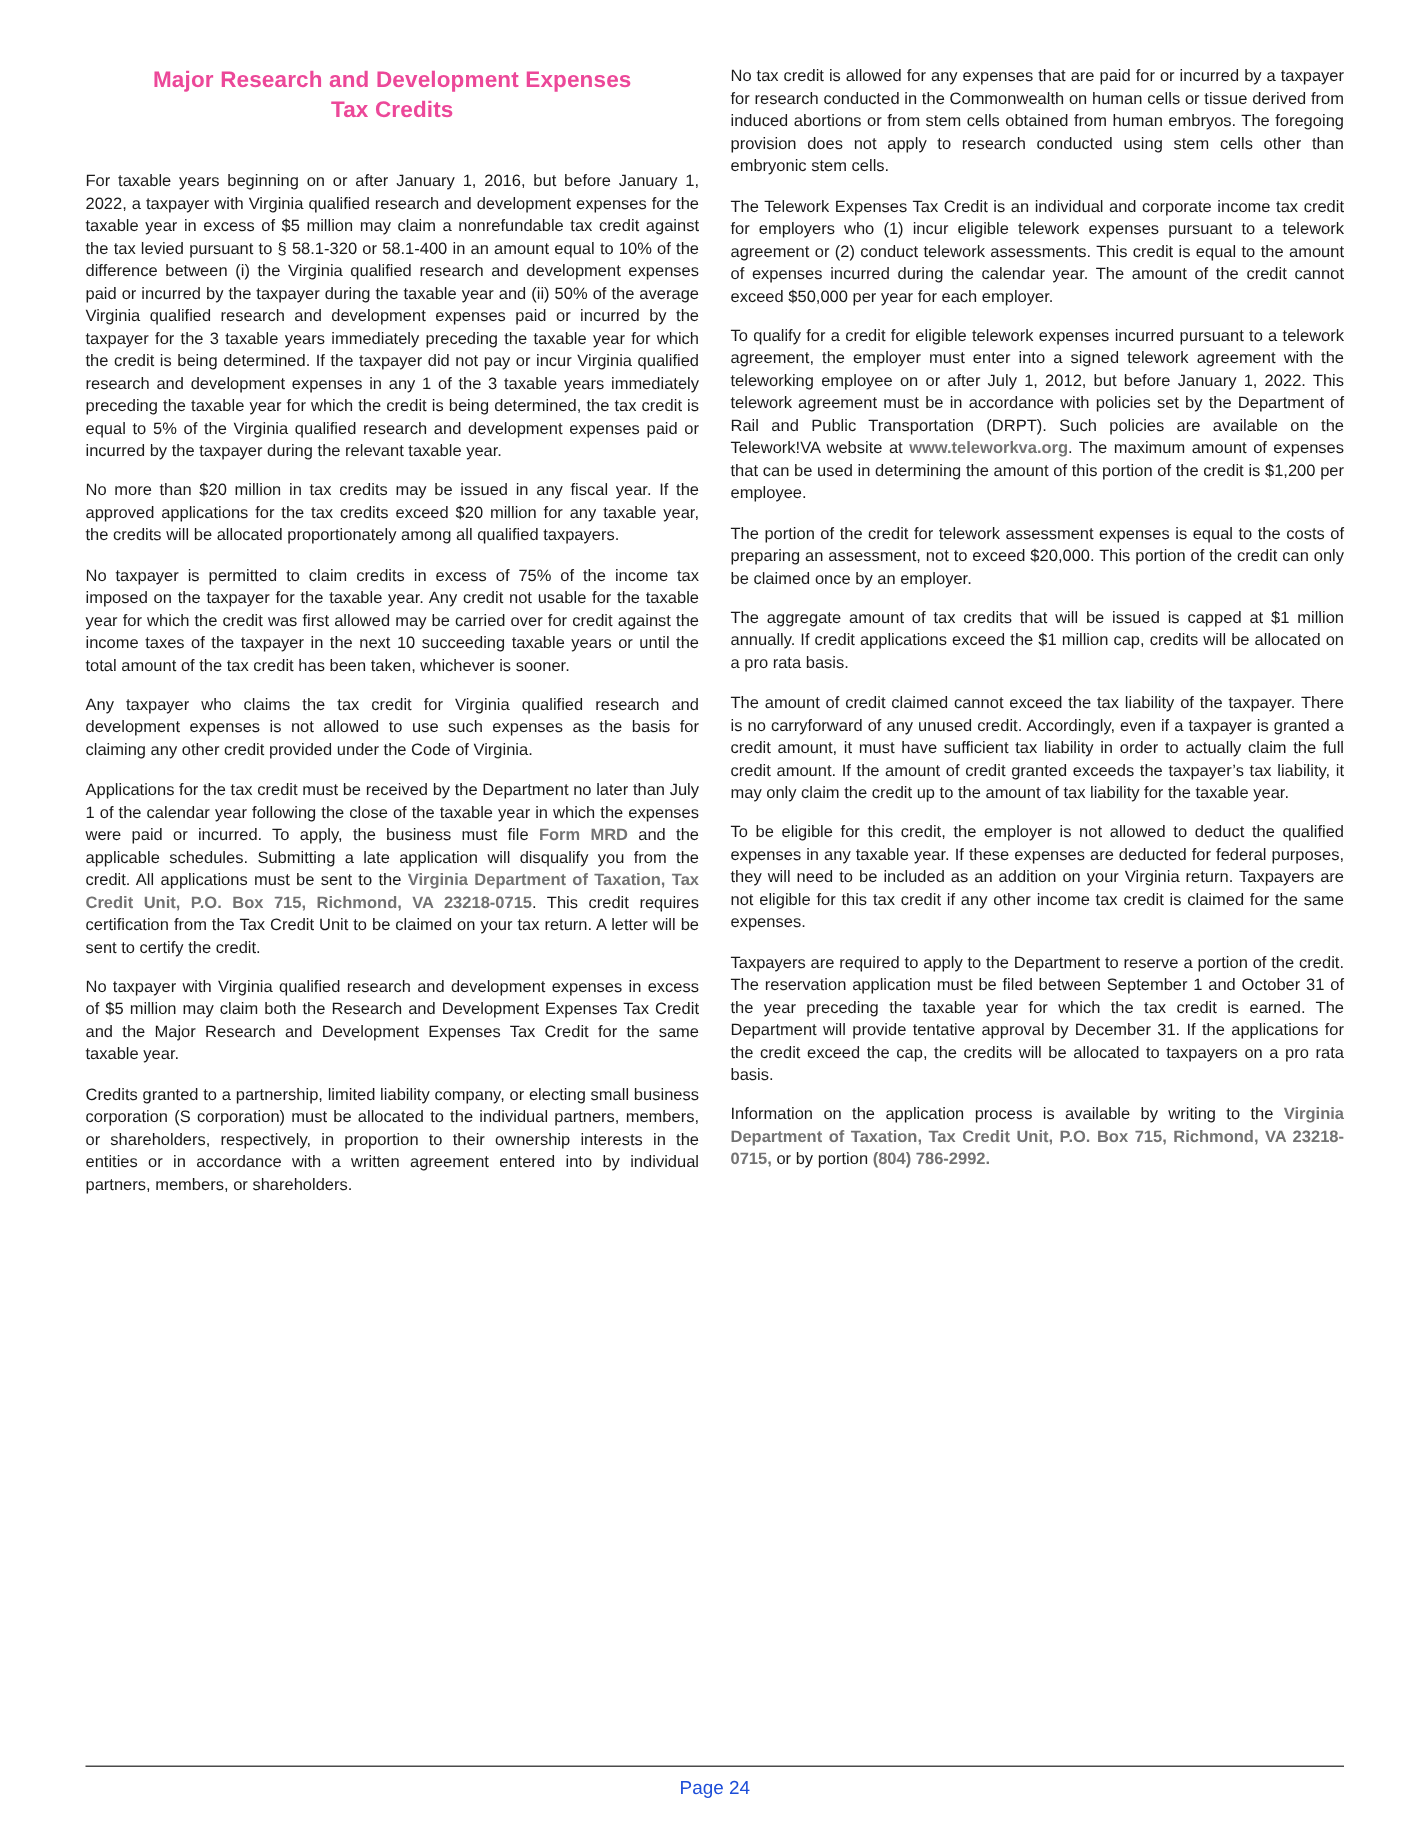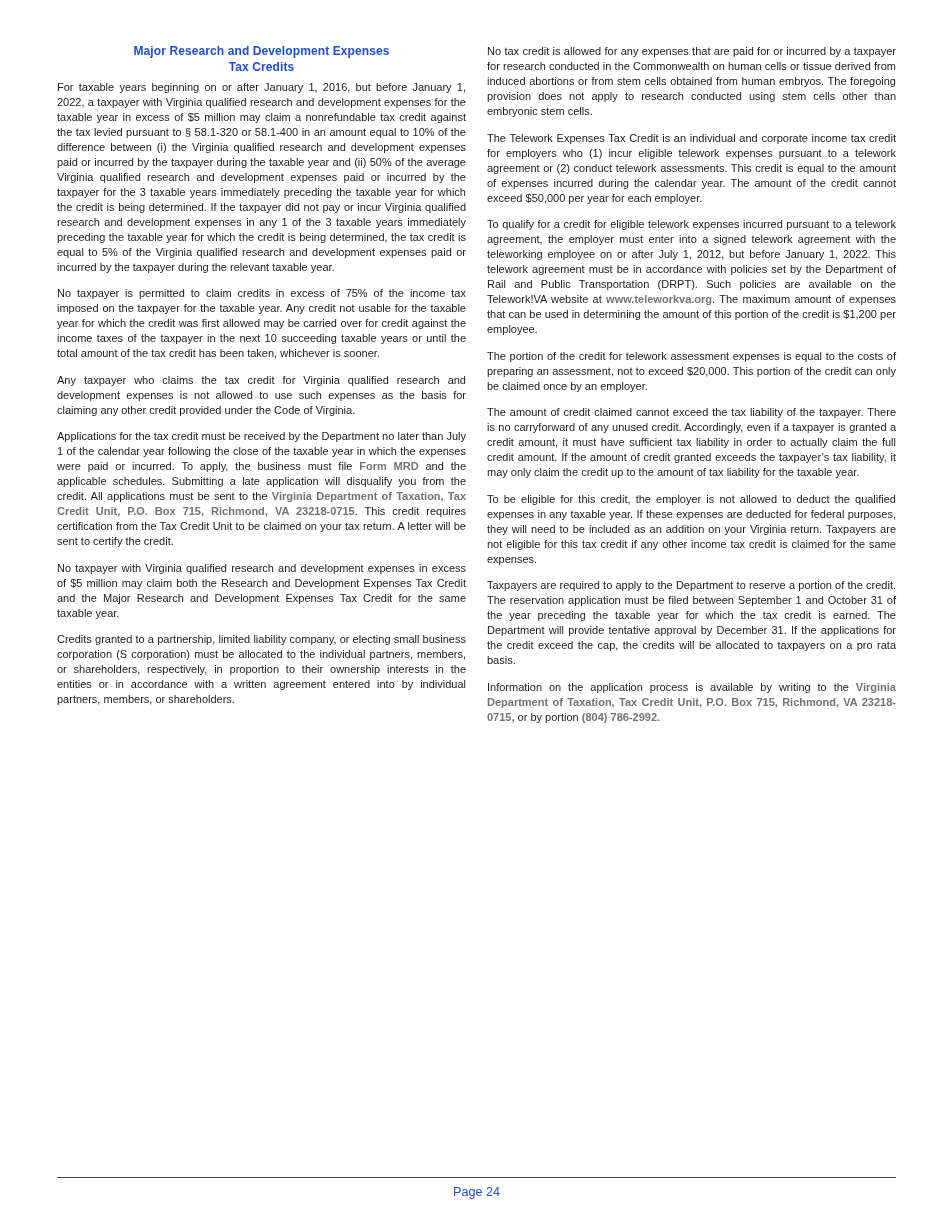--- a/index.html
+++ b/index.html
@@ -31,27 +31,27 @@
     gap: 21px;
     height: 1110px;
   }
 
   .column {
     width: 409px;
     flex: 0 0 409px;
   }
 
   h1.doc-heading {
-    font-size: 12px;
+    font-size: 15px;
     font-weight: bold;
     text-align: center;
     line-height: 1.32;
-    margin: 0 0 4px 0;
+    margin: 0 0 30px 0;
     letter-spacing: 0.1px;
-    color: #1d4ed8;
+    color: #ec4899;
   }
 
   h2.section-heading {
     font-size: 14.6px;
     font-weight: bold;
     text-align: center;
     line-height: 1.32;
     margin: 16px 0 11px 0;
     letter-spacing: 0.1px;
     color: #111111;
@@ -101,20 +101,21 @@
 
     <div class="column">
 
       <h1 class="doc-heading">
         <span>Major Research and Development Expenses</span><br>
         <span>Tax Credits</span>
       </h1>
 
       <p class="para">For taxable years beginning on or after January 1, 2016, but before January 1, 2022, a taxpayer with Virginia qualified research and development expenses for the taxable year in excess of $5 million may claim a nonrefundable tax credit against the tax levied pursuant to § 58.1-320 or 58.1-400 in an amount equal to 10% of the difference between (i) the Virginia qualified research and development expenses paid or incurred by the taxpayer during the taxable year and (ii) 50% of the average Virginia qualified research and development expenses paid or incurred by the taxpayer for the 3 taxable years immediately preceding the taxable year for which the credit is being determined. If the taxpayer did not pay or incur Virginia qualified research and development expenses in any 1 of the 3 taxable years immediately preceding the taxable year for which the credit is being determined, the tax credit is equal to 5% of the Virginia qualified research and development expenses paid or incurred by the taxpayer during the relevant taxable year.</p>
 
+      <p class="para">No more than $20 million in tax credits may be issued in any fiscal year. If the approved applications for the tax credits exceed $20 million for any taxable year, the credits will be allocated proportionately among all qualified taxpayers.</p>
 
       <p class="para">No taxpayer is permitted to claim credits in excess of 75% of the income tax imposed on the taxpayer for the taxable year. Any credit not usable for the taxable year for which the credit was first allowed may be carried over for credit against the income taxes of the taxpayer in the next 10 succeeding taxable years or until the total amount of the tax credit has been taken, whichever is sooner.</p>
 
       <p class="para">Any taxpayer who claims the tax credit for Virginia qualified research and development expenses is not allowed to use such expenses as the basis for claiming any other credit provided under the Code of Virginia.</p>
 
       <p class="para"><span>Applications for the tax credit must be received by the Department no later than July 1 of the calendar year following the close of the taxable year in which the expenses were paid or incurred. To apply, the business must file </span><b>Form MRD</b><span> and the applicable schedules. Submitting a late application will disqualify you from the credit. All applications must be sent to the </span><b>Virginia Department of Taxation, Tax Credit Unit, P.O. Box 715, Richmond, VA 23218-0715</b><span>. This credit requires certification from the Tax Credit Unit to be claimed on your tax return. A letter will be sent to certify the credit.</span></p>
 
       <p class="para">No taxpayer with Virginia qualified research and development expenses in excess of $5 million may claim both the Research and Development Expenses Tax Credit and the Major Research and Development Expenses Tax Credit for the same taxable year.</p>
 
       <p class="para">Credits granted to a partnership, limited liability company, or electing small business corporation (S corporation) must be allocated to the individual partners, members, or shareholders, respectively, in proportion to their ownership interests in the entities or in accordance with a written agreement entered into by individual partners, members, or shareholders.</p>
@@ -125,20 +126,21 @@
 
       <p class="para">No tax credit is allowed for any expenses that are paid for or incurred by a taxpayer for research conducted in the Commonwealth on human cells or tissue derived from induced abortions or from stem cells obtained from human embryos. The foregoing provision does not apply to research conducted using stem cells other than embryonic stem cells.</p>
 
 
       <p class="para">The Telework Expenses Tax Credit is an individual and corporate income tax credit for employers who (1) incur eligible telework expenses pursuant to a telework agreement or (2) conduct telework assessments. This credit is equal to the amount of expenses incurred during the calendar year. The amount of the credit cannot exceed $50,000 per year for each employer.</p>
 
       <p class="para"><span>To qualify for a credit for eligible telework expenses incurred pursuant to a telework agreement, the employer must enter into a signed telework agreement with the teleworking employee on or after July 1, 2012, but before January 1, 2022. This telework agreement must be in accordance with policies set by the Department of Rail and Public Transportation (DRPT). Such policies are available on the Telework!VA website at </span><b>www.teleworkva.org</b><span>. The maximum amount of expenses that can be used in determining the amount of this portion of the credit is $1,200 per employee.</span></p>
 
       <p class="para">The portion of the credit for telework assessment expenses is equal to the costs of preparing an assessment, not to exceed $20,000. This portion of the credit can only be claimed once by an employer.</p>
 
+      <p class="para">The aggregate amount of tax credits that will be issued is capped at $1 million annually. If credit applications exceed the $1 million cap, credits will be allocated on a pro rata basis.</p>
 
       <p class="para">The amount of credit claimed cannot exceed the tax liability of the taxpayer. There is no carryforward of any unused credit. Accordingly, even if a taxpayer is granted a credit amount, it must have sufficient tax liability in order to actually claim the full credit amount. If the amount of credit granted exceeds the taxpayer’s tax liability, it may only claim the credit up to the amount of tax liability for the taxable year.</p>
 
       <p class="para">To be eligible for this credit, the employer is not allowed to deduct the qualified expenses in any taxable year. If these expenses are deducted for federal purposes, they will need to be included as an addition on your Virginia return. Taxpayers are not eligible for this tax credit if any other income tax credit is claimed for the same expenses.</p>
 
       <p class="para">Taxpayers are required to apply to the Department to reserve a portion of the credit. The reservation application must be filed between September 1 and October 31 of the year preceding the taxable year for which the tax credit is earned. The Department will provide tentative approval by December 31. If the applications for the credit exceed the cap, the credits will be allocated to taxpayers on a pro rata basis.</p>
 
       <p class="para"><span>Information on the application process is available by writing to the </span><b>Virginia Department of Taxation, Tax Credit Unit, P.O. Box 715, Richmond, VA 23218-0715,</b><span> or by portion </span><b>(804) 786-2992.</b></p>
 
     </div>

